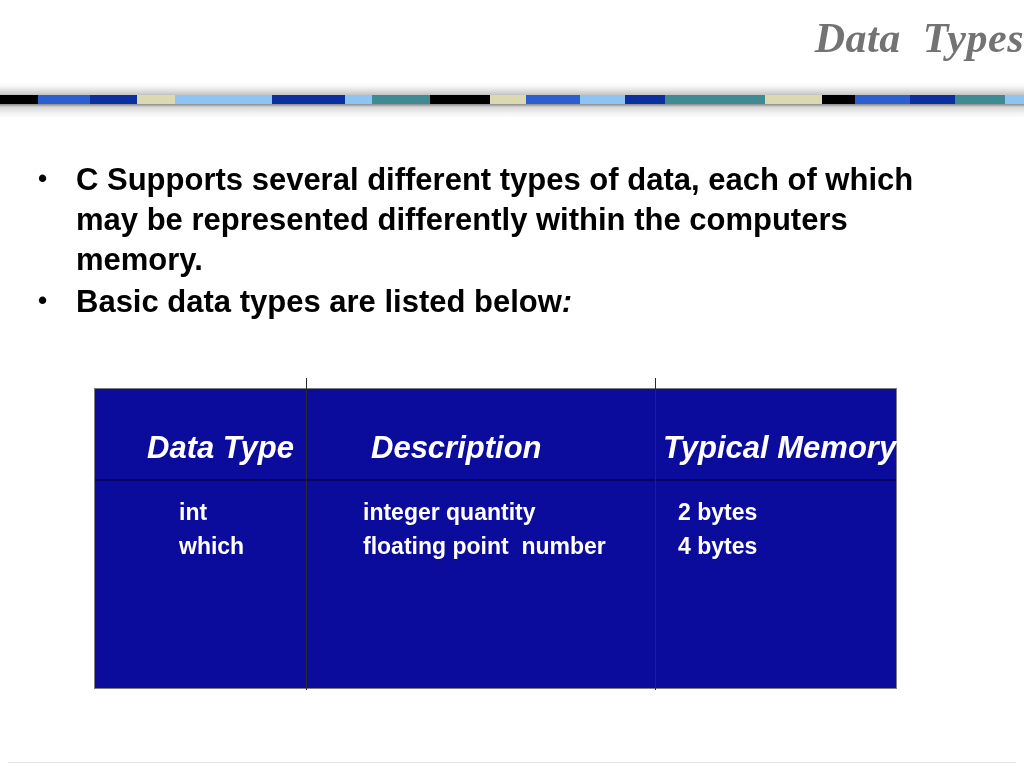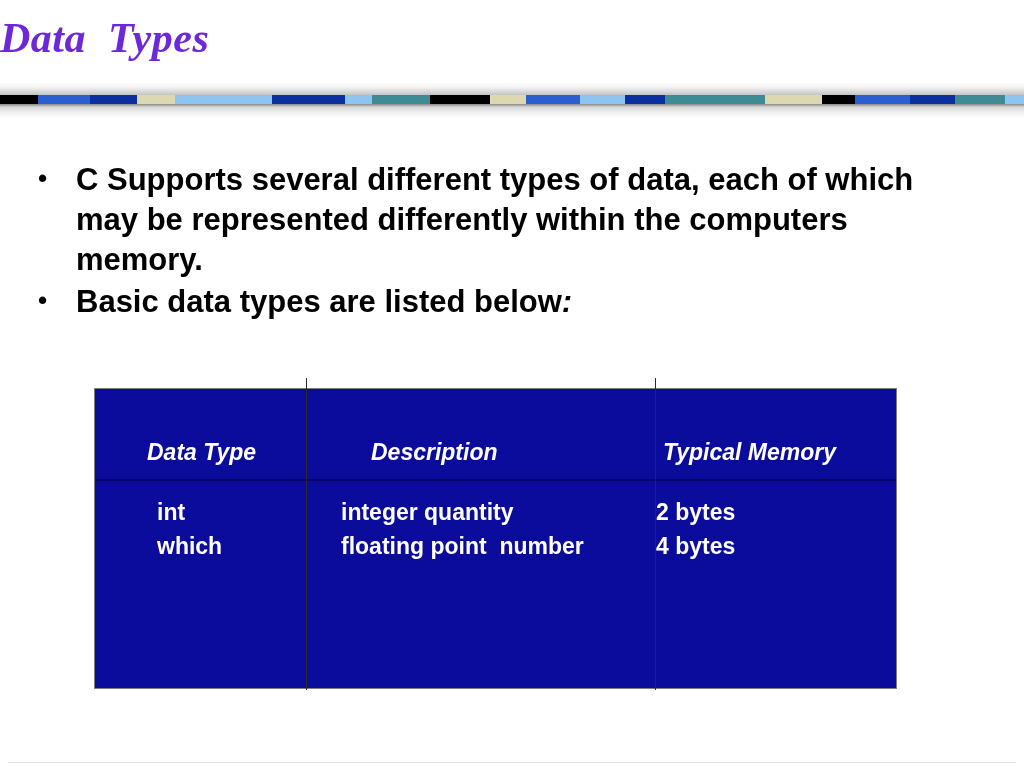--- a/index.html
+++ b/index.html
@@ -14,26 +14,26 @@
     overflow: hidden;
     font-family: "Liberation Sans", sans-serif;
   }
 
   
   .slide-title {
     position: absolute;
     top: 14px;
     left: 0;
     width: 1024px;
-    text-align: left;
+    text-align: right;
     font-family: "Liberation Serif", serif;
     font-style: italic;
     font-weight: bold;
     font-size: 42px;
-    color: #6d28d9;
+    color: #737373;
     letter-spacing: 0.5px;
     white-space: pre;
   }
 
   
   .divider-band {
     position: absolute;
     top: 82px;
     left: 0;
     width: 1024px;
@@ -135,36 +135,37 @@
     left: 0;
     width: 100%;
     height: 90px;
   }
   .th {
     position: absolute;
     bottom: 13px;
     color: #ffffff;
     font-weight: bold;
     font-style: italic;
-    font-size: 23px;
+    font-size: 31px;
     white-space: nowrap;
   }
   .th.c1 { left: 52px; }
   .th.c2 { left: 276px; }
   .th.c3 { left: 568px; }
 
   .tbody {
     position: absolute;
     top: 92px;
     left: 0;
     width: 100%;
   }
   .tr {
     position: relative;
     height: 34px;
+    margin-left: 22px;
   }
   .tr:first-child { margin-top: 18px; }
   .td {
     position: absolute;
     color: #ffffff;
     font-weight: bold;
     font-size: 23px;
     white-space: pre;
     top: 0;
   }

